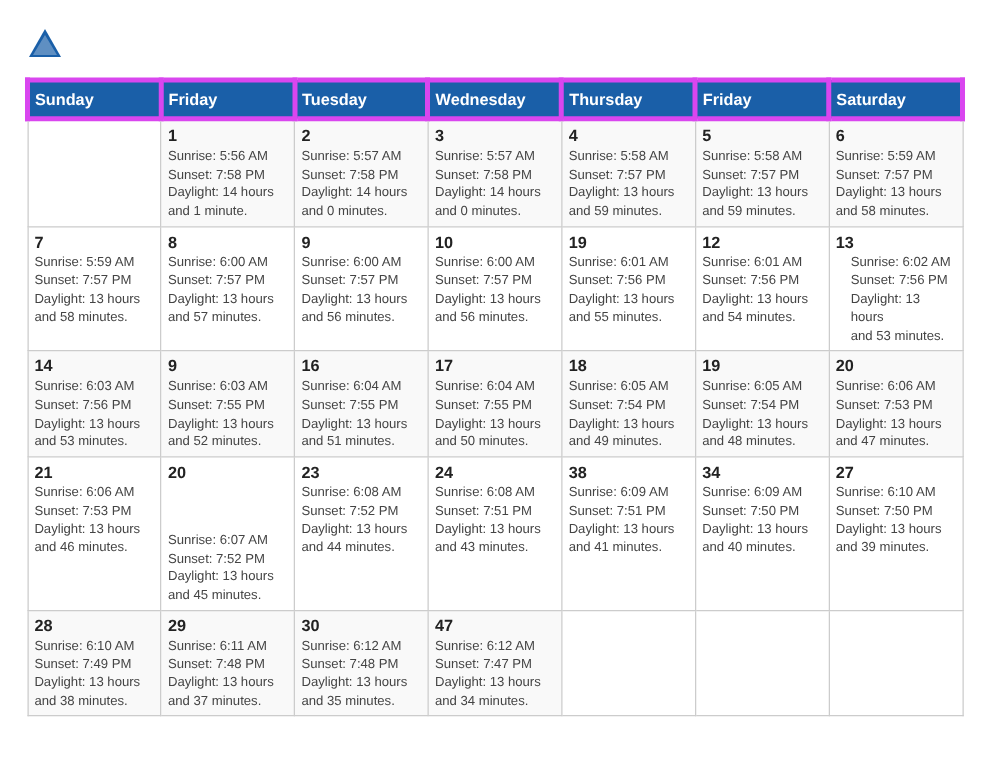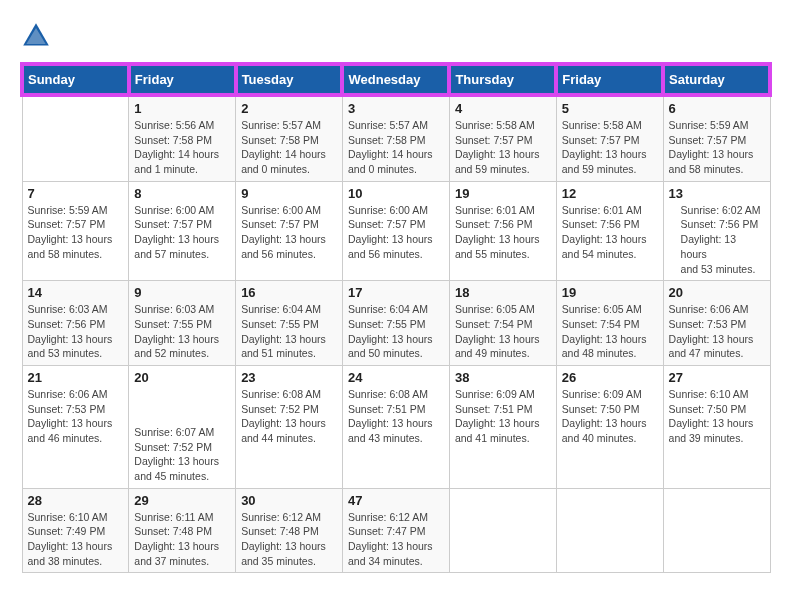--- a/index.html
+++ b/index.html
@@ -297,21 +297,21 @@
 and 43 minutes.</div>
         </td>
         <td>
           <span class="day-num">38</span>
           <div class="day-info" style="white-space: pre-wrap;">Sunrise: 6:09 AM
 Sunset: 7:51 PM
 Daylight: 13 hours
 and 41 minutes.</div>
         </td>
         <td>
-          <span class="day-num">26</span>
+          <span class="day-num">34</span>
           <div class="day-info" style="white-space: pre-wrap;">Sunrise: 6:09 AM
 Sunset: 7:50 PM
 Daylight: 13 hours
 and 40 minutes.</div>
         </td>
         <td>
           <span class="day-num">27</span>
           <div class="day-info" style="white-space: pre-wrap;">Sunrise: 6:10 AM
 Sunset: 7:50 PM
 Daylight: 13 hours

